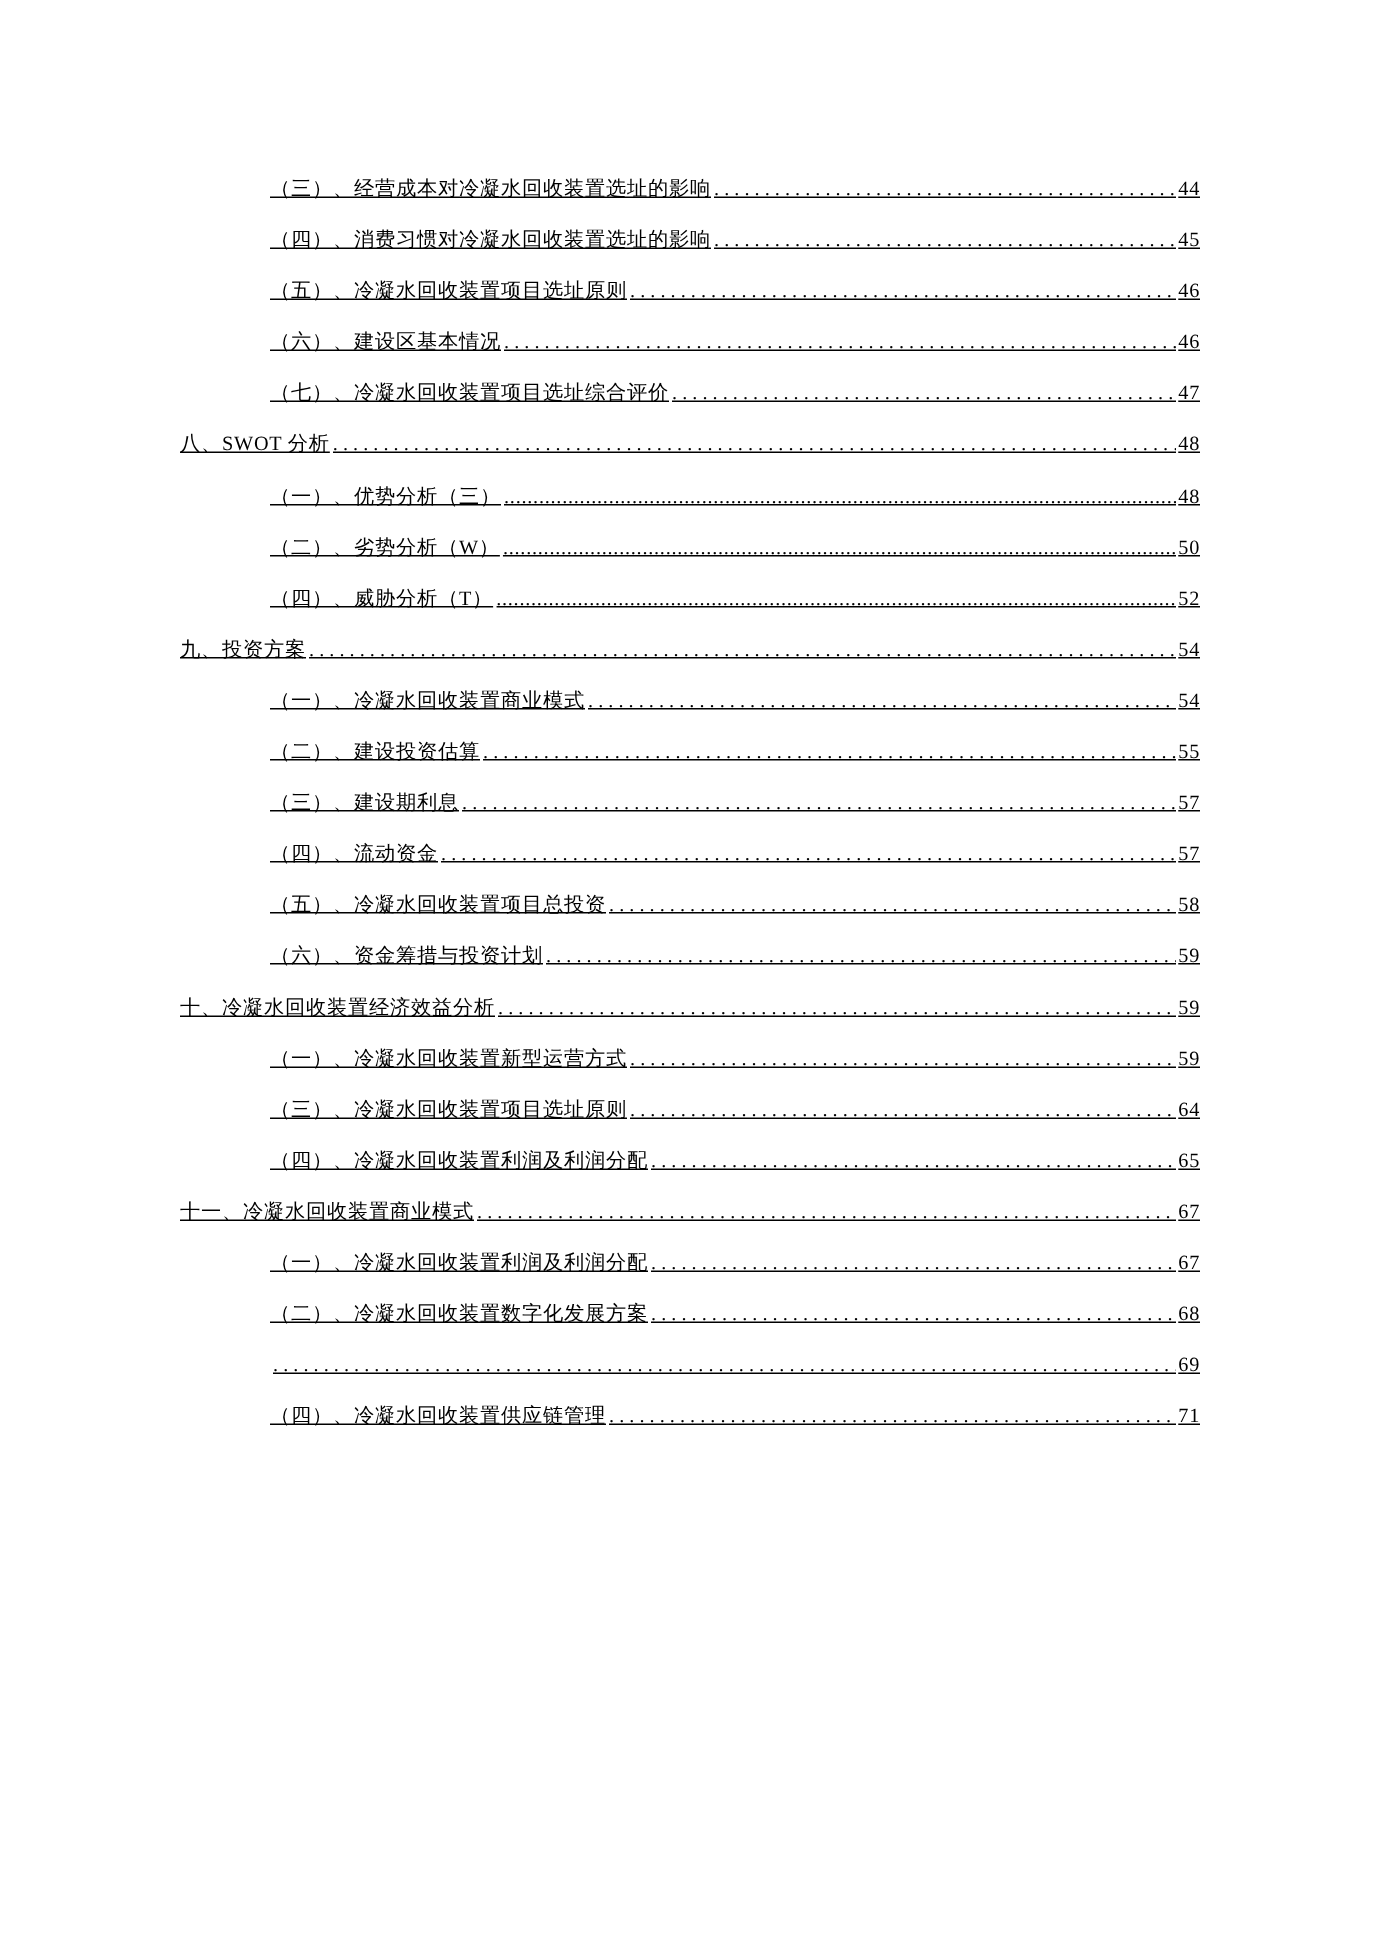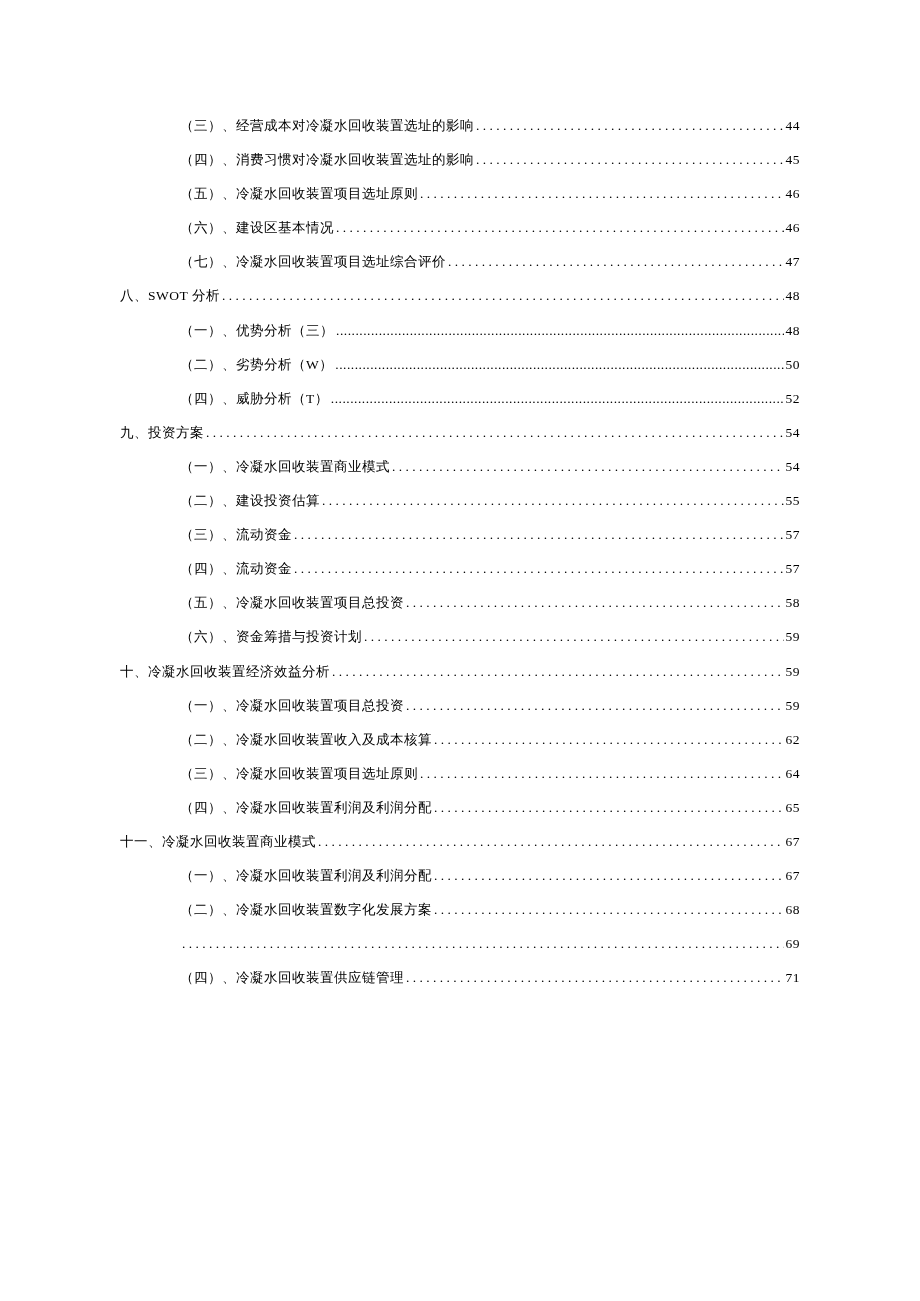--- a/index.html
+++ b/index.html
@@ -16,20 +16,21 @@
       font-size: 13.5px;
       color: #000;
       line-height: 1.6;
     }
     .toc-line {
       display: flex;
       align-items: center;
       white-space: nowrap;
       margin-bottom: 12.5px;
       letter-spacing: 0.5px;
+      text-decoration: underline;
     }
     .toc-line.level-section {
       margin-left: 0;
     }
     .toc-line.level-sub {
       margin-left: 60px;
     }
     .toc-label {
       flex: 0 0 auto;
     }
@@ -110,21 +111,21 @@
       <span class="toc-label">（一）、冷凝水回收装置商业模式</span>
       <span class="toc-dots style-spaced"></span>
       <span class="toc-page">54</span>
     </div>
     <div class="toc-line level-sub">
       <span class="toc-label">（二）、建设投资估算</span>
       <span class="toc-dots style-spaced"></span>
       <span class="toc-page">55</span>
     </div>
     <div class="toc-line level-sub">
-      <span class="toc-label">（三）、流动资金</span>
+      <span class="toc-label">（三）、建设期利息</span>
       <span class="toc-dots style-spaced"></span>
       <span class="toc-page">57</span>
     </div>
     <div class="toc-line level-sub">
       <span class="toc-label">（四）、流动资金</span>
       <span class="toc-dots style-spaced"></span>
       <span class="toc-page">57</span>
     </div>
     <div class="toc-line level-sub">
       <span class="toc-label">（五）、冷凝水回收装置项目总投资</span>
@@ -135,28 +136,23 @@
       <span class="toc-label">（六）、资金筹措与投资计划</span>
       <span class="toc-dots style-spaced"></span>
       <span class="toc-page">59</span>
     </div>
     <div class="toc-line level-section">
       <span class="toc-label">十、冷凝水回收装置经济效益分析</span>
       <span class="toc-dots style-spaced"></span>
       <span class="toc-page">59</span>
     </div>
     <div class="toc-line level-sub">
-      <span class="toc-label">（一）、冷凝水回收装置项目总投资</span>
+      <span class="toc-label">（一）、冷凝水回收装置新型运营方式</span>
       <span class="toc-dots style-spaced"></span>
       <span class="toc-page">59</span>
-    </div>
-    <div class="toc-line level-sub">
-      <span class="toc-label">（二）、冷凝水回收装置收入及成本核算</span>
-      <span class="toc-dots style-spaced"></span>
-      <span class="toc-page">62</span>
     </div>
     <div class="toc-line level-sub">
       <span class="toc-label">（三）、冷凝水回收装置项目选址原则</span>
       <span class="toc-dots style-spaced"></span>
       <span class="toc-page">64</span>
     </div>
     <div class="toc-line level-sub">
       <span class="toc-label">（四）、冷凝水回收装置利润及利润分配</span>
       <span class="toc-dots style-spaced"></span>
       <span class="toc-page">65</span>

